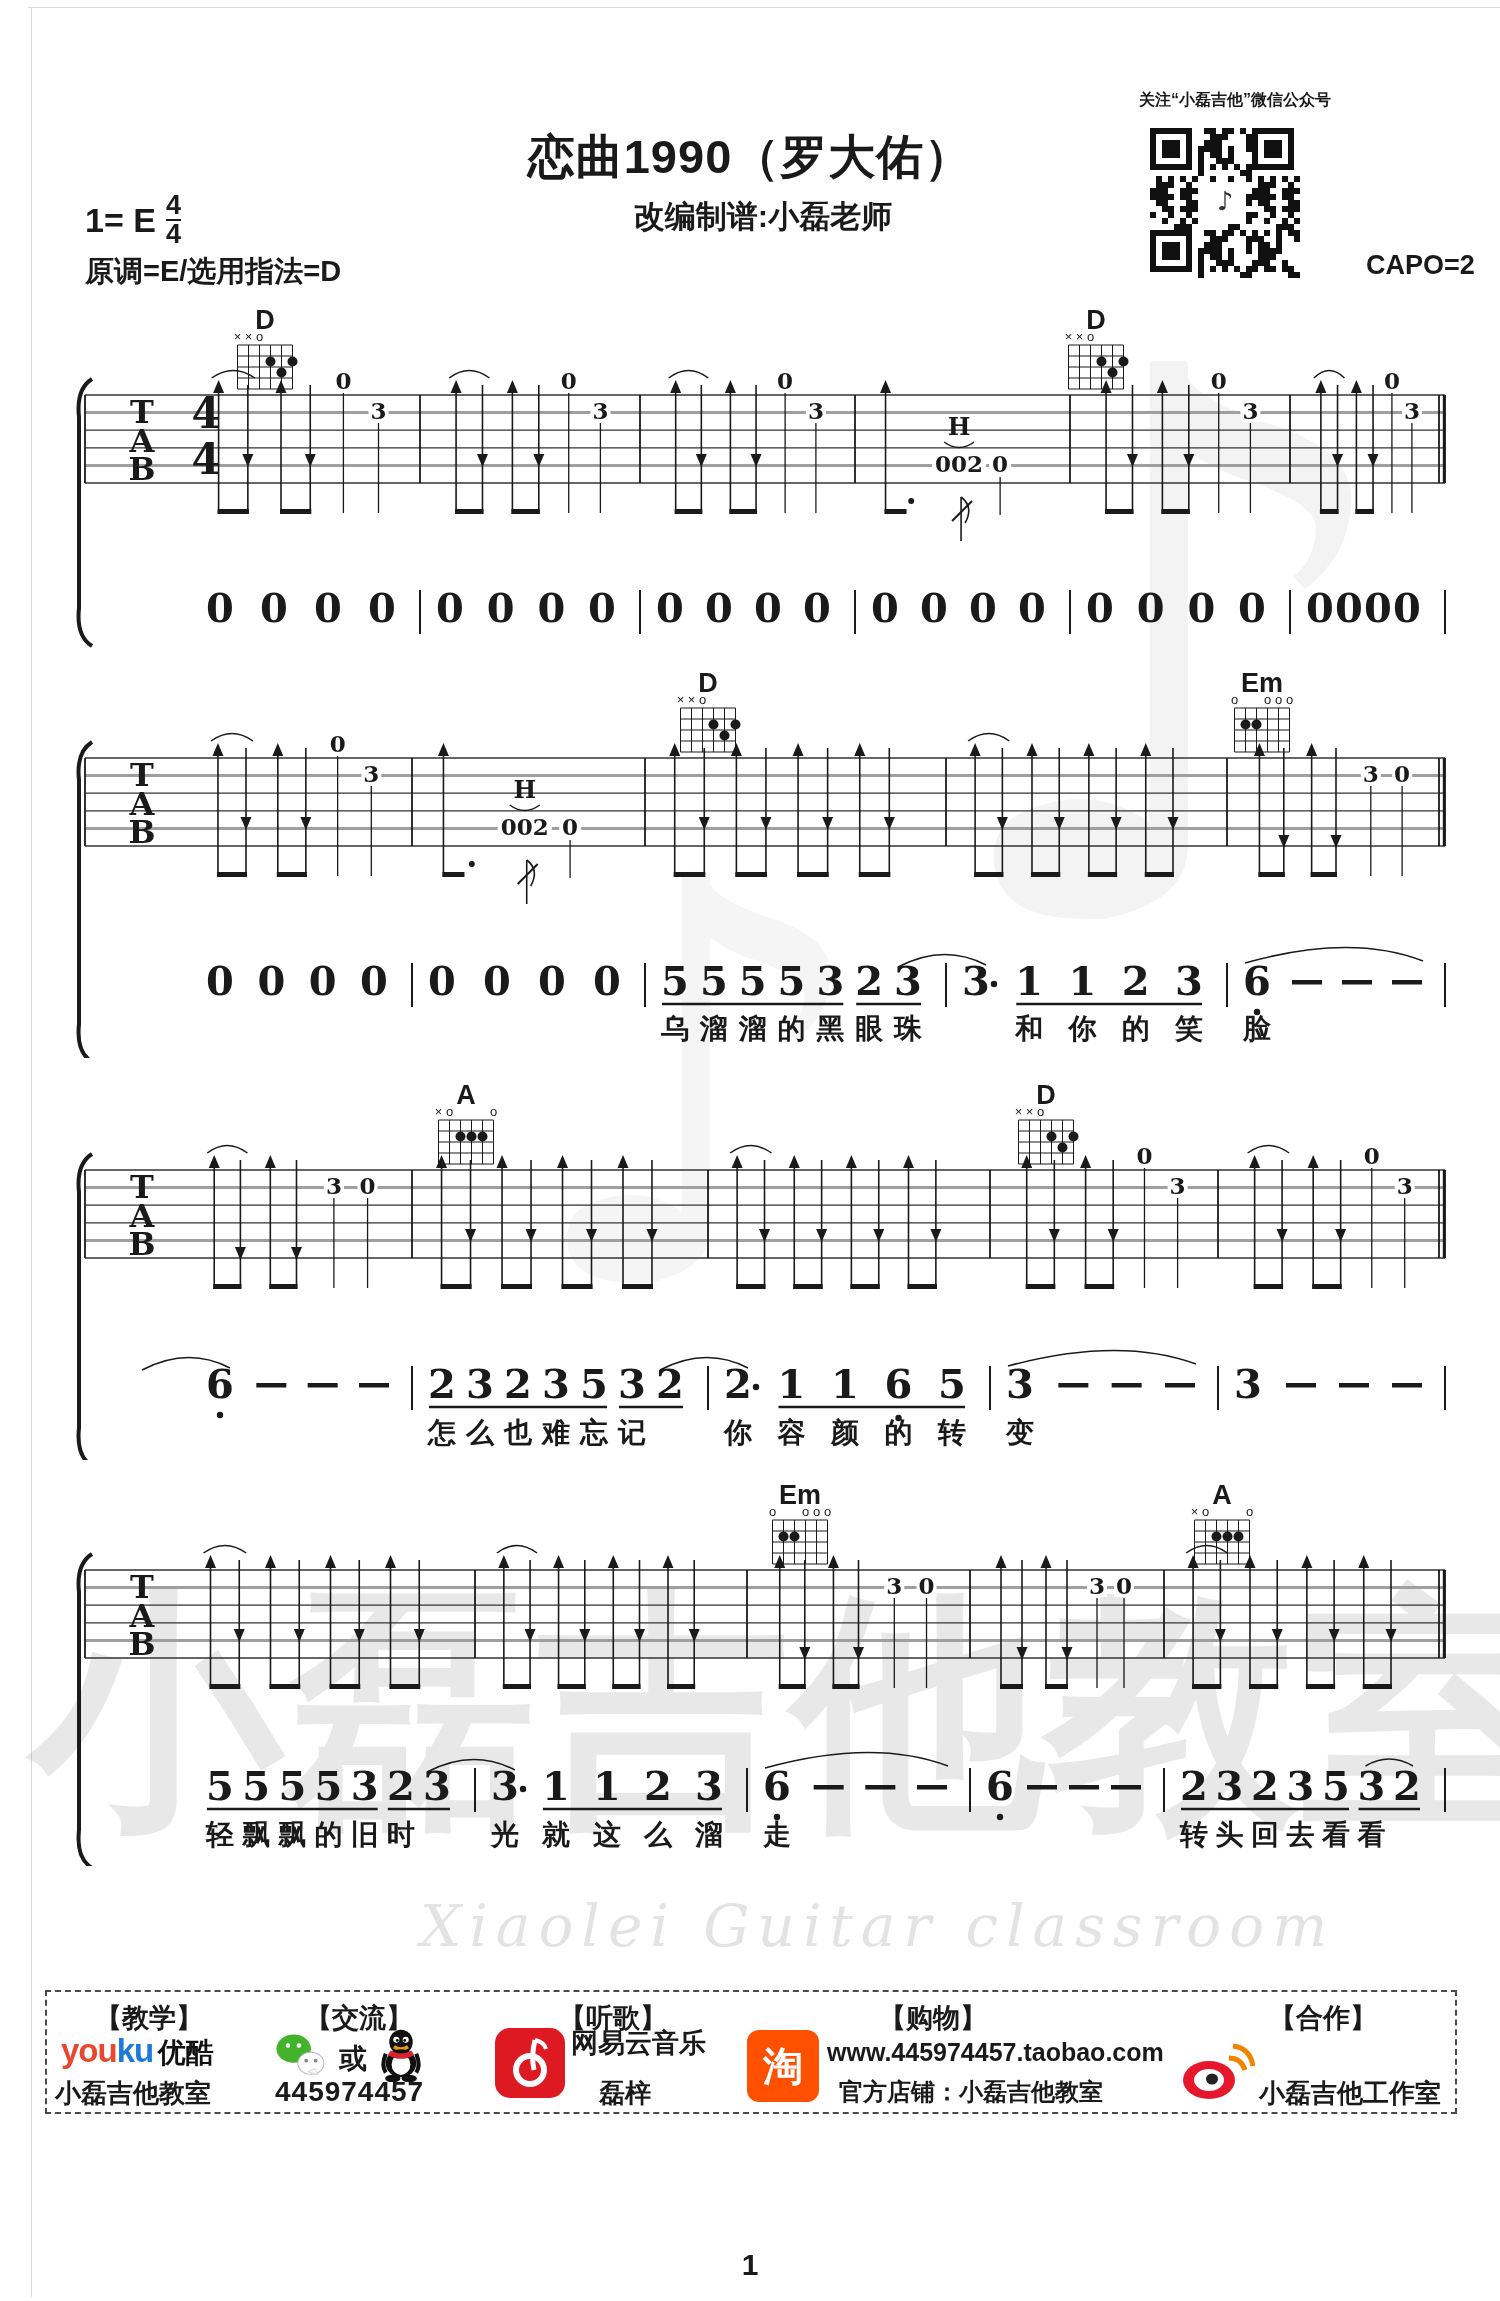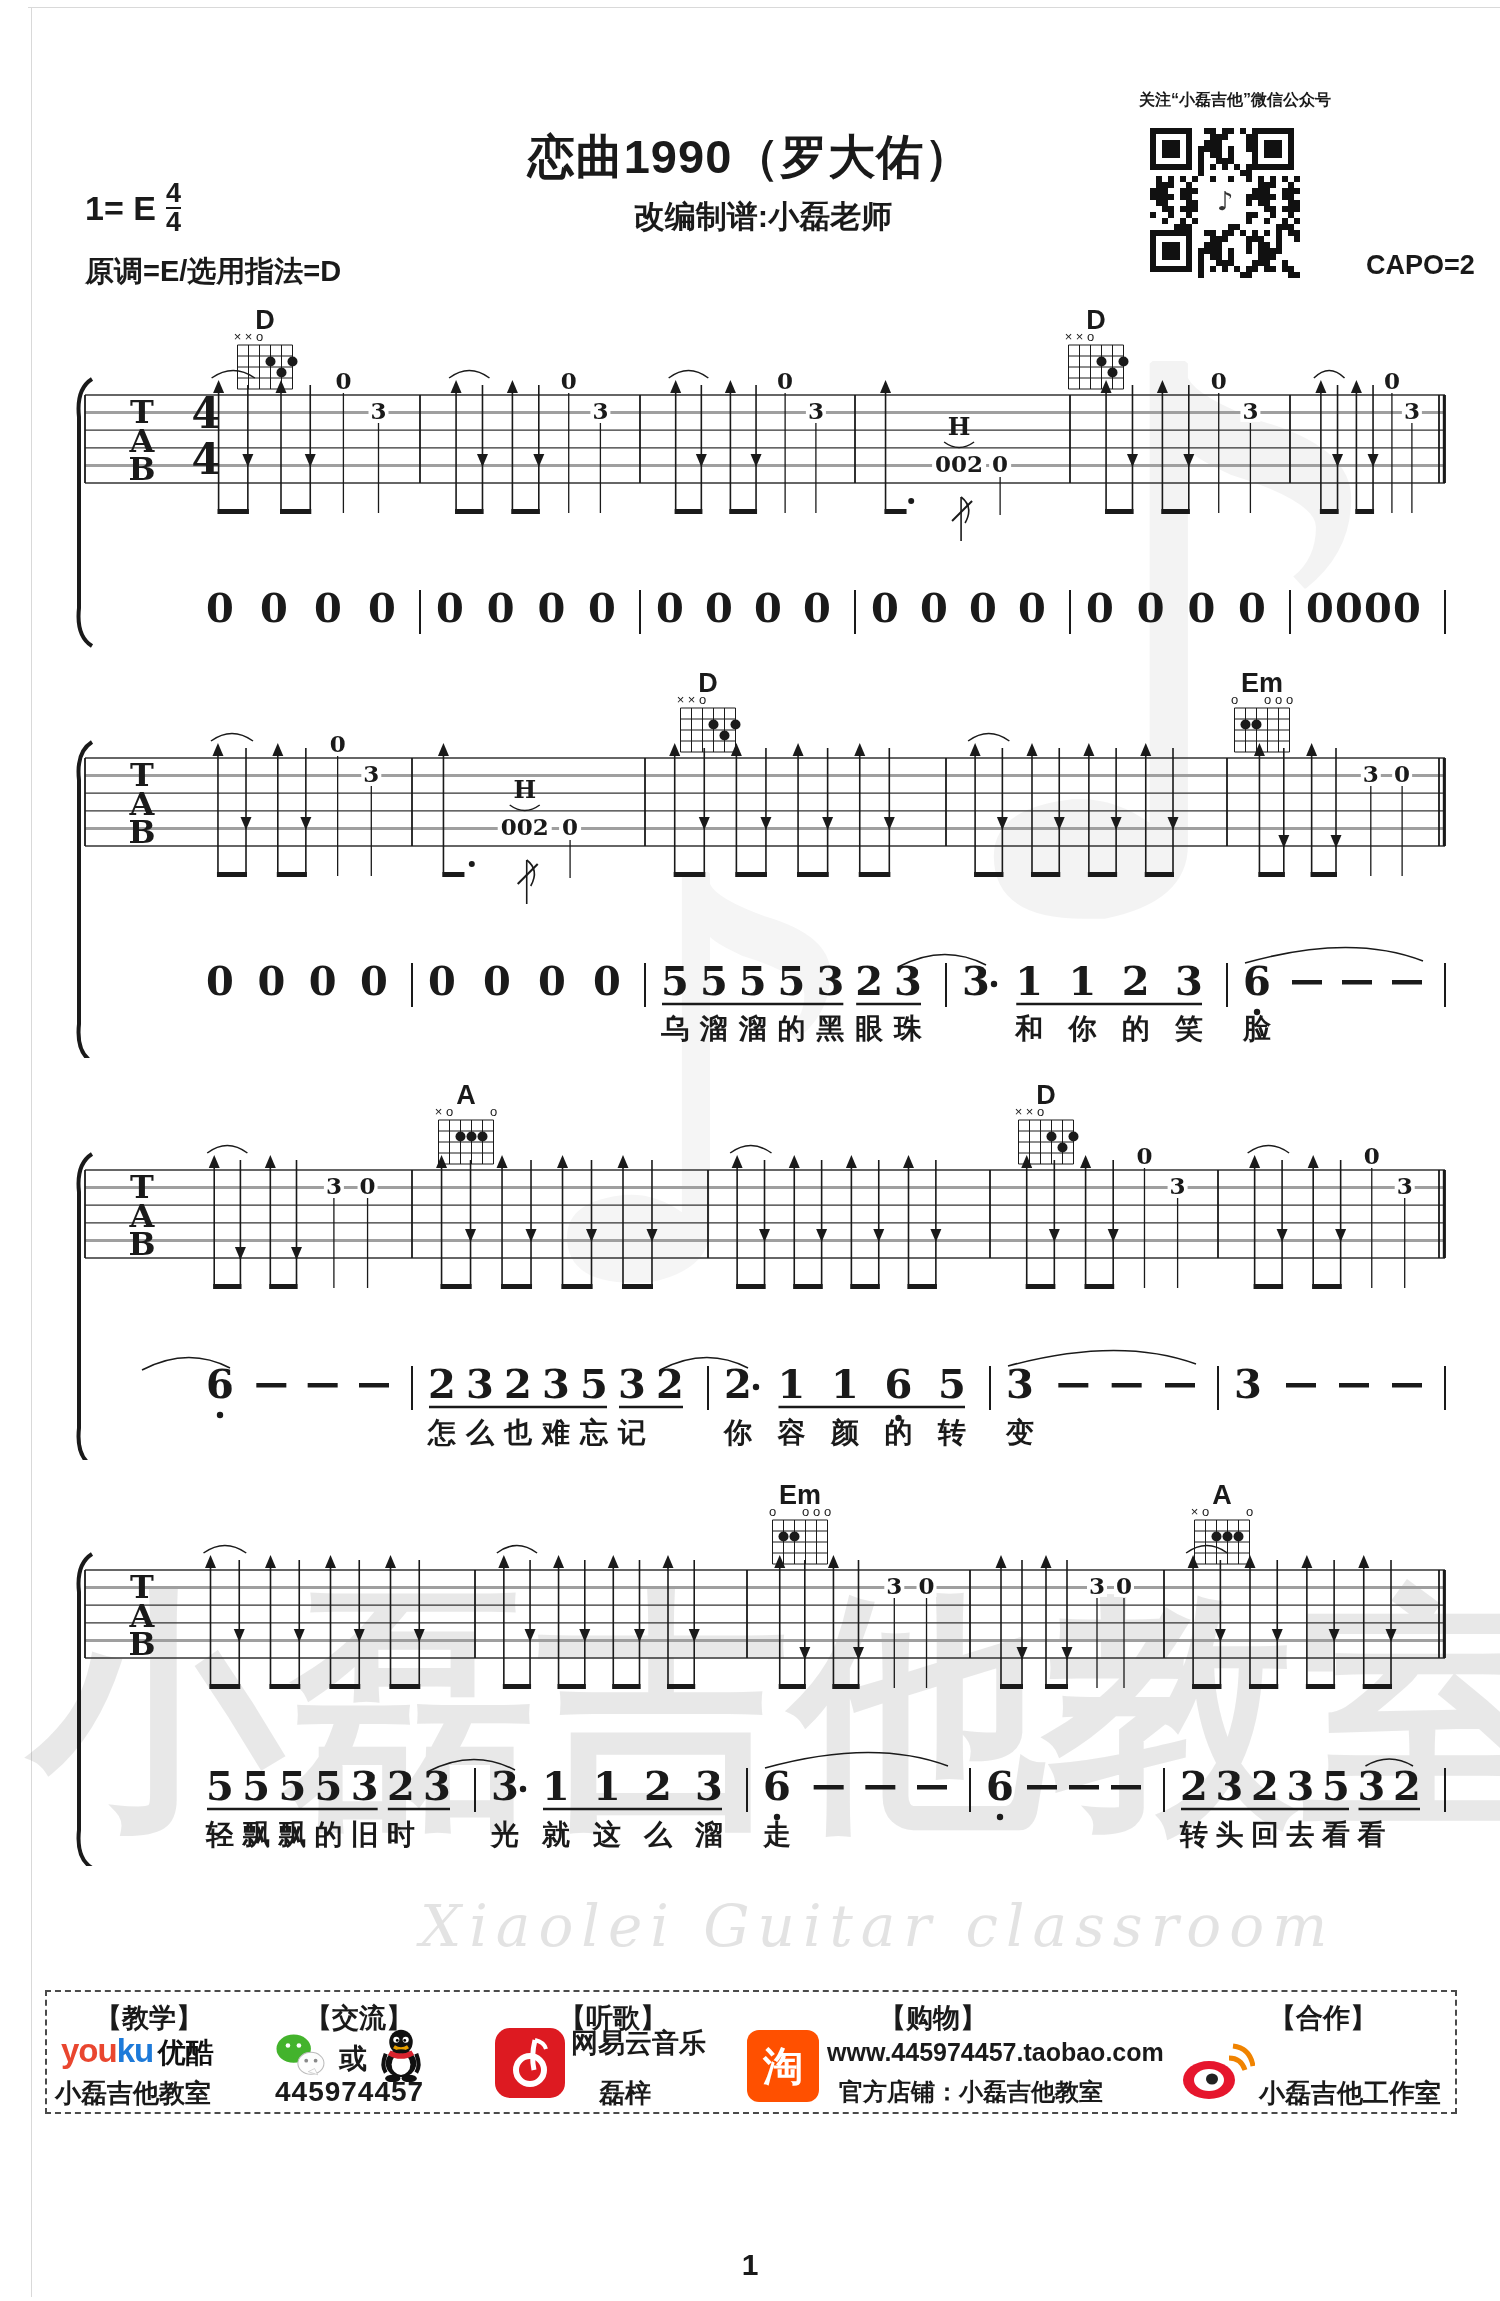--- a/index.html
+++ b/index.html
@@ -13,21 +13,21 @@
   .wm{pointer-events:none;white-space:nowrap;}
   .wm-note1{left:930px;top:210px;font-size:760px;color:rgba(80,80,80,0.07);font-family:"DejaVu Sans",sans-serif;}
   .wm-note2{left:520px;top:760px;font-size:560px;color:rgba(80,80,80,0.055);font-family:"DejaVu Sans",sans-serif;}
   .wm-bigtext{left:30px;top:1545px;width:1460px;font-size:252px;font-weight:bold;letter-spacing:2px;
               color:rgba(110,110,110,0.16);font-family:"Liberation Sans",sans-serif;}
   .wm-script{left:420px;top:1892px;font-size:58px;font-style:italic;letter-spacing:8px;
              color:rgba(100,100,100,0.18);font-family:"DejaVu Serif",serif;}
   
   .title{left:0;top:126px;width:1500px;text-align:center;font-size:47px;font-weight:bold;letter-spacing:1px;}
   .arranger{left:0;top:196px;width:1500px;text-align:center;font-size:31px;font-weight:bold;padding-left:13px;}
-  .keysig{left:85px;top:180px;font-size:34px;font-weight:bold;display:flex;align-items:center;gap:10px;}
+  .keysig{left:85px;top:192px;font-size:34px;font-weight:bold;display:flex;align-items:center;gap:10px;}
   .frac{display:inline-flex;flex-direction:column;align-items:center;font-size:27px;line-height:1;font-weight:bold;}
   .frac .den{border-top:2.5px solid #1a1a1a;}
   .origin{left:85px;top:252px;font-size:29px;font-weight:bold;}
   .capo{left:1366px;top:250px;font-size:27px;font-weight:bold;}
   .qr-caption{left:1095px;top:90px;width:280px;text-align:center;font-size:16px;font-weight:bold;}
   .qr{left:1150px;top:128px;}
   .system{left:0;width:1500px;}
   
   .footer-box{left:45px;top:1990px;width:1412px;height:124px;border:2px dashed #4a4a4a;box-sizing:border-box;}
   .fsec-label{position:absolute;top:8px;font-size:27px;font-weight:bold;}

